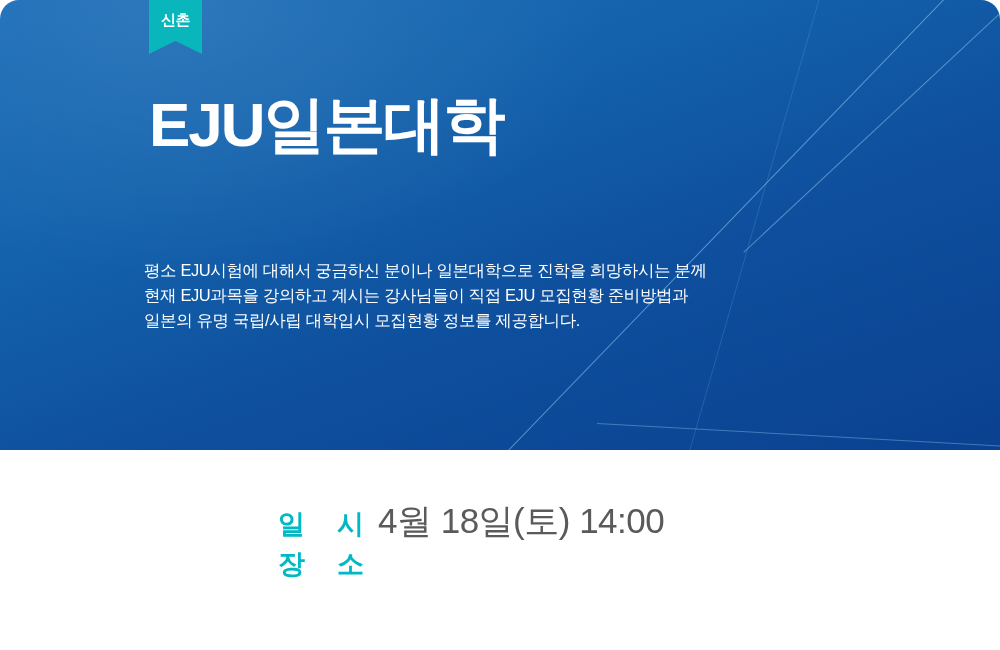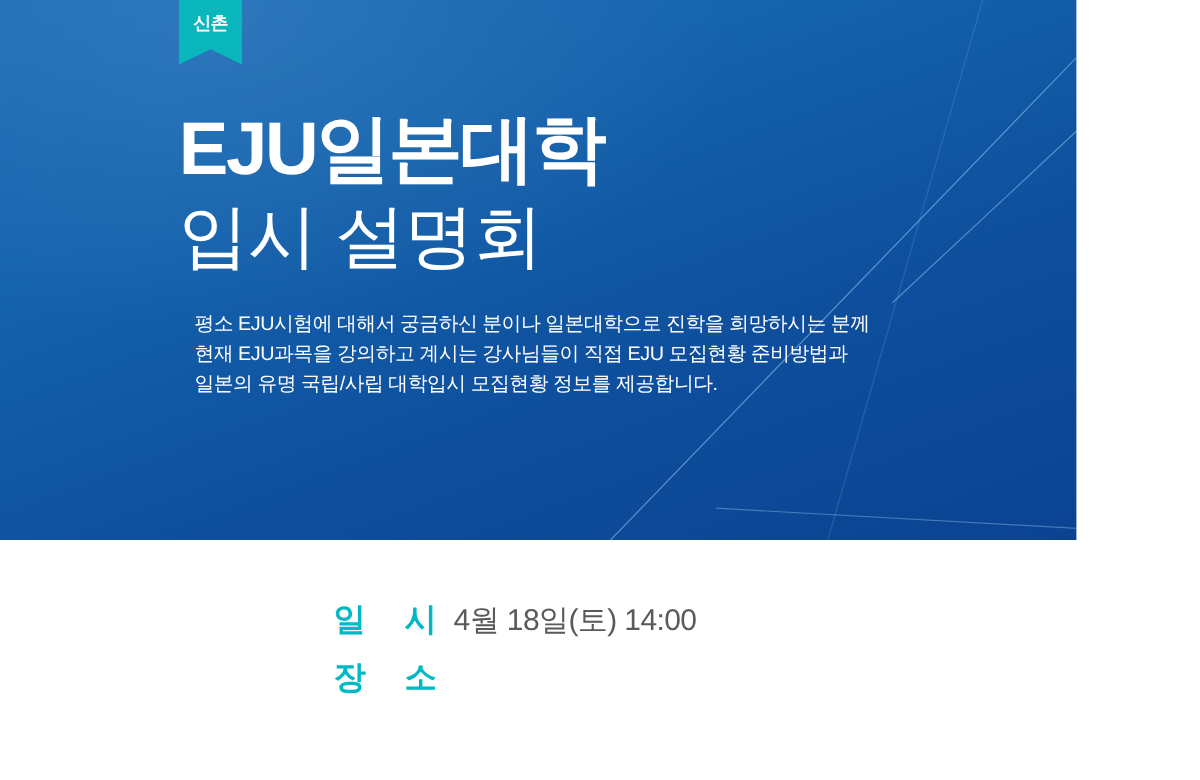--- a/index.html
+++ b/index.html
@@ -8,24 +8,25 @@
   }
   body {
     width: 1000px;
     height: 650px;
     font-family: "Liberation Sans", "DejaVu Sans", sans-serif;
     background: #ffffff;
     overflow: hidden;
   }
   .poster {
     position: relative;
-    width: 897px;
+    width: 1000px;
     height: 650px;
     background: #ffffff;
     overflow: hidden;
+    border-radius: 19px;
   }
 
   
   .hero {
     position: absolute;
     left: 0;
     top: 0;
     width: 1000px;
     height: 450px;
     background: linear-gradient(160deg, #1a6cb8 0%, #1564ae 28%, #0e4f9d 62%, #0a4190 100%);
@@ -118,21 +119,21 @@
     font-weight: 300;
     line-height: 1.1;
     letter-spacing: -0.5px;
     white-space: nowrap;
     margin-top: 8px;
   }
 
   
   .description {
     position: absolute;
-    left: 162px;
+    left: 144px;
     top: 258px;
     color: #ffffff;
     font-size: 16.5px;
     font-weight: 400;
     line-height: 25px;
     letter-spacing: -0.4px;
   }
   .description div {
     white-space: nowrap;
   }
@@ -155,21 +156,21 @@
     font-size: 27px;
     font-weight: 700;
     width: 86px;
     display: flex;
     justify-content: space-between;
     letter-spacing: 0;
     flex: none;
   }
   .info-value {
     color: #5a5a5a;
-    font-size: 25px;
+    font-size: 35px;
     font-weight: 400;
     letter-spacing: -0.5px;
     margin-left: 14px;
     white-space: nowrap;
   }
 </style>
 </head>
 <body>
 
 <div class="poster">
@@ -180,21 +181,20 @@
     <div class="diag diag-2"></div>
     <div class="diag diag-3"></div>
     <div class="diag diag-4"></div>
 
     <div class="ribbon">
       <span class="ribbon-label">신촌</span>
     </div>
 
     <div class="headline">
       <div class="headline-line1">EJU일본대학</div>
-      <div class="headline-line2">입시 설명회</div>
     </div>
 
     <div class="description">
       <div>평소 EJU시험에 대해서 궁금하신 분이나 일본대학으로 진학을 희망하시는 분께</div>
       <div>현재 EJU과목을 강의하고 계시는 강사님들이 직접 EJU 모집현황 준비방법과</div>
       <div>일본의 유명 국립/사립 대학입시 모집현황 정보를 제공합니다.</div>
     </div>
   </div>
 
   <div class="info">

